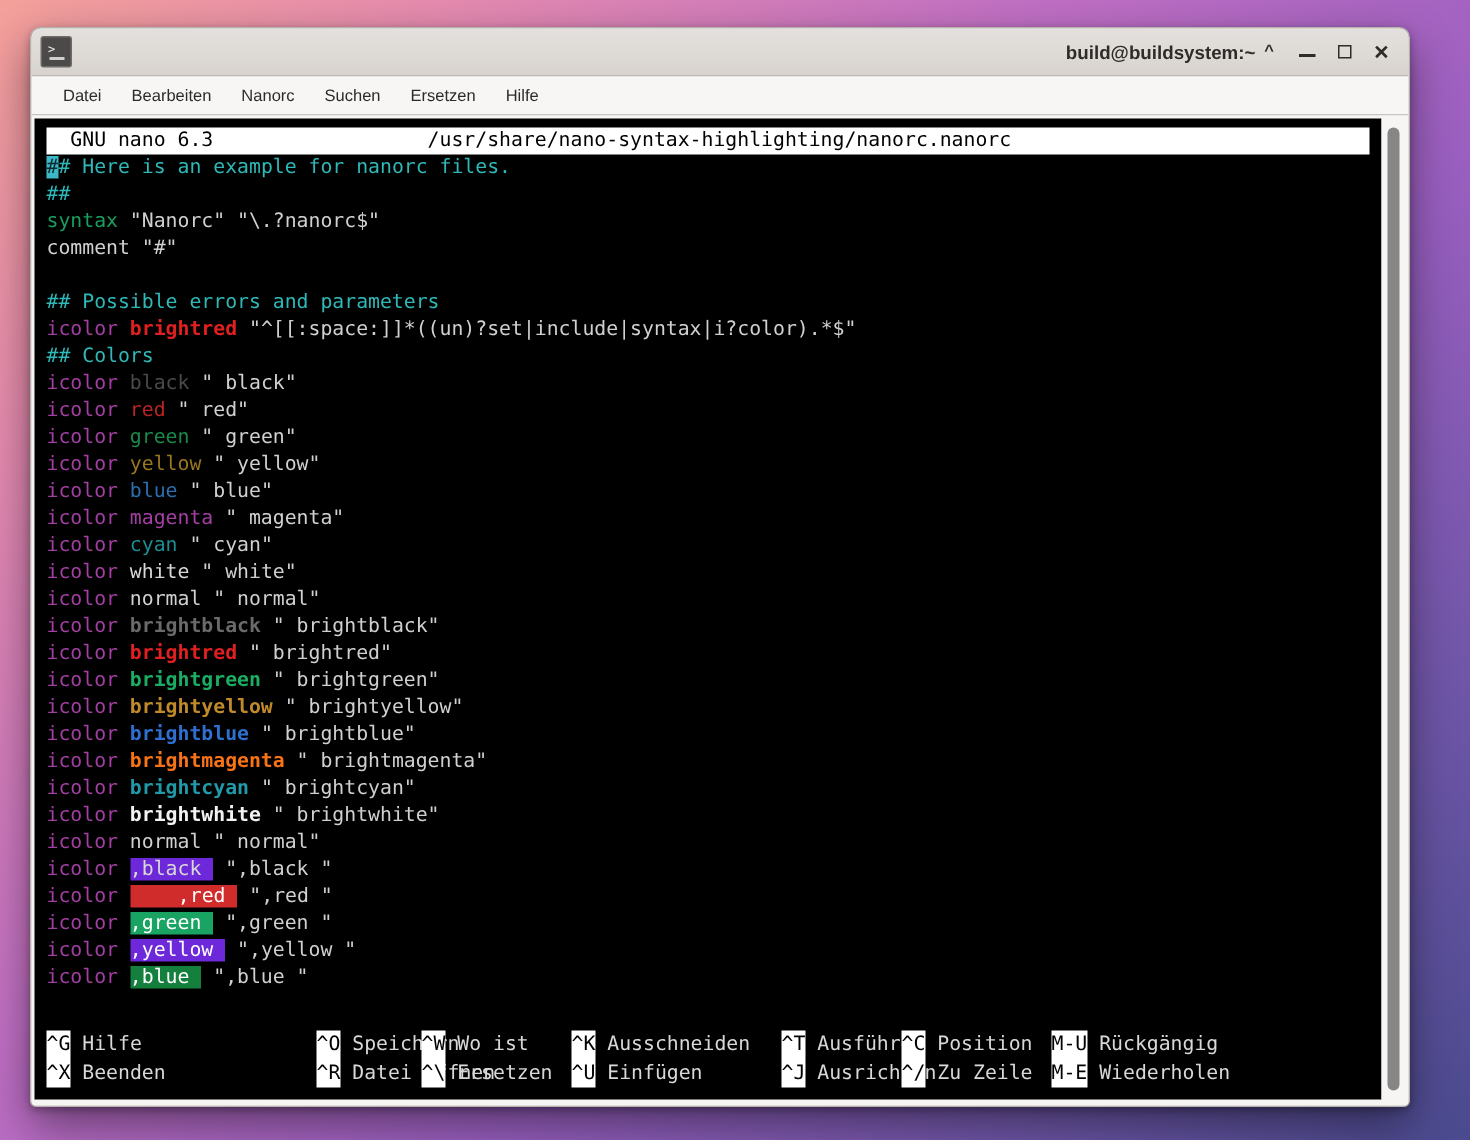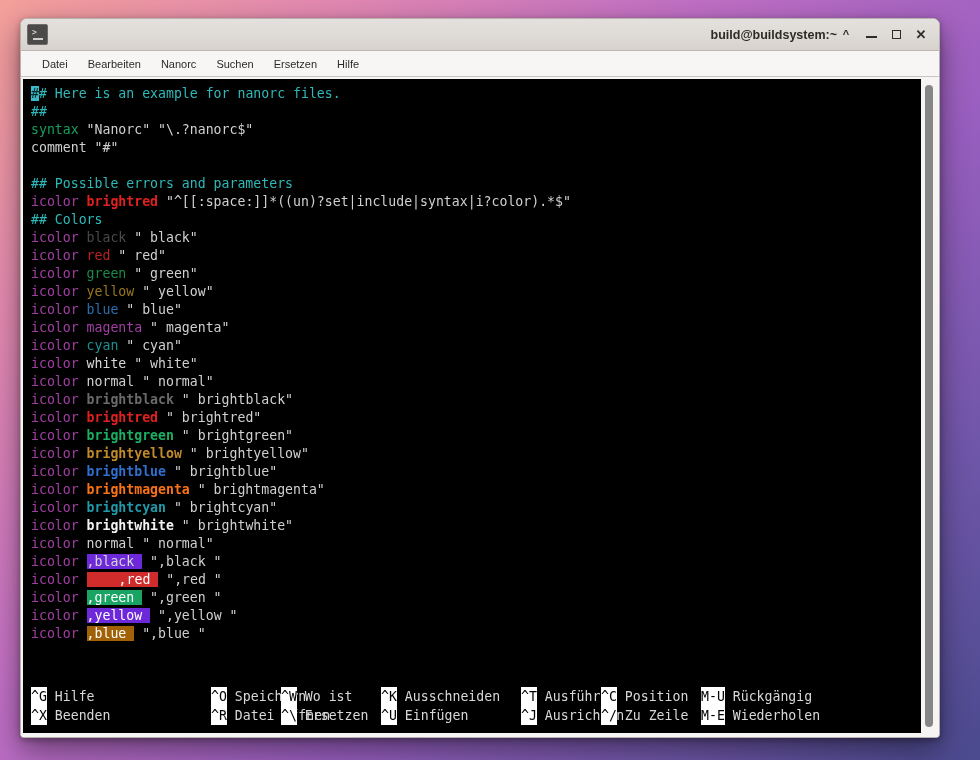--- a/index.html
+++ b/index.html
@@ -179,21 +179,21 @@
   .c-bgreen    { color: #1bae63; font-weight: bold; }
   .c-byellow   { color: #c08a2a; font-weight: bold; }
   .c-bblue     { color: #2f6fd0; font-weight: bold; }
   .c-bmagenta  { color: #f97316; font-weight: bold; }
   .c-bcyan     { color: #2099a8; font-weight: bold; }
   .c-bwhite    { color: #f2f2f2; font-weight: bold; }
   .bg-black    { background: #6d28d9; color: #d8d8d8; }
   .bg-red      { background: #d02c2c; color: #ffffff; padding-left: 32px; }
   .bg-green    { background: #1aa464; color: #ffffff; }
   .bg-yellow   { background: #6d28d9; color: #ffffff; }
-  .bg-blue     { background: #a16207; color: #ffffff; }
+  .bg-blue     { background: #15803d; color: #ffffff; }
   .cursor      { background: #3db8c8; color: #0a2a2e; }
 
   
   #nano-help {
     position: absolute;
     left: 8px; right: 8px;
     bottom: 8px;
     font-family: "DejaVu Sans Mono", monospace;
     font-size: 13.2px;
     line-height: 19px;
@@ -235,20 +235,21 @@
     <div class="menu-item">Bearbeiten</div>
     <div class="menu-item">Nanorc</div>
     <div class="menu-item">Suchen</div>
     <div class="menu-item">Ersetzen</div>
     <div class="menu-item">Hilfe</div>
   </div>
 
   <div id="term-wrap">
     <div id="terminal">
 
+      <div id="nano-titlebar">  GNU nano 6.3                  /usr/share/nano-syntax-highlighting/nanorc.nanorc</div>
 
       <div id="editor"><div class="ln"><span class="cursor">#</span><span class="t-comment"># Here is an example for nanorc files.</span></div><div class="ln"><span class="t-comment">##</span></div><div class="ln"><span class="t-kw-green">syntax</span><span class="t-str"> "Nanorc" "\.?nanorc$"</span></div><div class="ln"><span class="t-def">comment "#"</span></div><div class="ln">&nbsp;</div><div class="ln"><span class="t-comment">## Possible errors and parameters</span></div><div class="ln"><span class="t-key">icolor </span><span class="c-bred">brightred</span><span class="t-str"> "^[[:space:]]*((un)?set|include|syntax|i?color).*$"</span></div><div class="ln"><span class="t-comment">## Colors</span></div><div class="ln"><span class="t-key">icolor </span><span class="c-black">black</span><span class="t-str"> " black"</span></div><div class="ln"><span class="t-key">icolor </span><span class="c-red">red</span><span class="t-str"> " red"</span></div><div class="ln"><span class="t-key">icolor </span><span class="c-green">green</span><span class="t-str"> " green"</span></div><div class="ln"><span class="t-key">icolor </span><span class="c-yellow">yellow</span><span class="t-str"> " yellow"</span></div><div class="ln"><span class="t-key">icolor </span><span class="c-blue">blue</span><span class="t-str"> " blue"</span></div><div class="ln"><span class="t-key">icolor </span><span class="c-magenta">magenta</span><span class="t-str"> " magenta"</span></div><div class="ln"><span class="t-key">icolor </span><span class="c-cyan">cyan</span><span class="t-str"> " cyan"</span></div><div class="ln"><span class="t-key">icolor </span><span class="c-white">white</span><span class="t-str"> " white"</span></div><div class="ln"><span class="t-key">icolor </span><span class="c-normal">normal</span><span class="t-str"> " normal"</span></div><div class="ln"><span class="t-key">icolor </span><span class="c-bblack">brightblack</span><span class="t-str"> " brightblack"</span></div><div class="ln"><span class="t-key">icolor </span><span class="c-bred">brightred</span><span class="t-str"> " brightred"</span></div><div class="ln"><span class="t-key">icolor </span><span class="c-bgreen">brightgreen</span><span class="t-str"> " brightgreen"</span></div><div class="ln"><span class="t-key">icolor </span><span class="c-byellow">brightyellow</span><span class="t-str"> " brightyellow"</span></div><div class="ln"><span class="t-key">icolor </span><span class="c-bblue">brightblue</span><span class="t-str"> " brightblue"</span></div><div class="ln"><span class="t-key">icolor </span><span class="c-bmagenta">brightmagenta</span><span class="t-str"> " brightmagenta"</span></div><div class="ln"><span class="t-key">icolor </span><span class="c-bcyan">brightcyan</span><span class="t-str"> " brightcyan"</span></div><div class="ln"><span class="t-key">icolor </span><span class="c-bwhite">brightwhite</span><span class="t-str"> " brightwhite"</span></div><div class="ln"><span class="t-key">icolor </span><span class="c-normal">normal</span><span class="t-str"> " normal"</span></div><div class="ln"><span class="t-key">icolor </span><span class="bg-black">,black&nbsp;</span><span class="t-str"> ",black "</span></div><div class="ln"><span class="t-key">icolor </span><span class="bg-red">,red&nbsp;</span><span class="t-str"> ",red "</span></div><div class="ln"><span class="t-key">icolor </span><span class="bg-green">,green&nbsp;</span><span class="t-str"> ",green "</span></div><div class="ln"><span class="t-key">icolor </span><span class="bg-yellow">,yellow&nbsp;</span><span class="t-str"> ",yellow "</span></div><div class="ln"><span class="t-key">icolor </span><span class="bg-blue">,blue&nbsp;</span><span class="t-str"> ",blue "</span></div></div>
 
       <div id="nano-help">
         <div class="help-row" id="help-row-1" style="position: relative; height: 19px;"><div class="help-cell" style="position: absolute; left: 0px;"><span class="kk">^G</span><span class="kl"> Hilfe</span></div><div class="help-cell" style="position: absolute; left: 180px;"><span class="kk">^O</span><span class="kl"> Speichern</span></div><div class="help-cell" style="position: absolute; left: 250px;"><span class="kk">^W</span><span class="kl"> Wo ist</span></div><div class="help-cell" style="position: absolute; left: 350px;"><span class="kk">^K</span><span class="kl"> Ausschneiden</span></div><div class="help-cell" style="position: absolute; left: 490px;"><span class="kk">^T</span><span class="kl"> Ausführen</span></div><div class="help-cell" style="position: absolute; left: 570px;"><span class="kk">^C</span><span class="kl"> Position</span></div><div class="help-cell" style="position: absolute; left: 670px;"><span class="kk">M-U</span><span class="kl"> Rückgängig</span></div></div>
         <div class="help-row" id="help-row-2" style="position: relative; height: 19px;"><div class="help-cell" style="position: absolute; left: 0px;"><span class="kk">^X</span><span class="kl"> Beenden</span></div><div class="help-cell" style="position: absolute; left: 180px;"><span class="kk">^R</span><span class="kl"> Datei öffnen</span></div><div class="help-cell" style="position: absolute; left: 250px;"><span class="kk">^\</span><span class="kl"> Ersetzen</span></div><div class="help-cell" style="position: absolute; left: 350px;"><span class="kk">^U</span><span class="kl"> Einfügen</span></div><div class="help-cell" style="position: absolute; left: 490px;"><span class="kk">^J</span><span class="kl"> Ausrichten</span></div><div class="help-cell" style="position: absolute; left: 570px;"><span class="kk">^/</span><span class="kl"> Zu Zeile</span></div><div class="help-cell" style="position: absolute; left: 670px;"><span class="kk">M-E</span><span class="kl"> Wiederholen</span></div></div>
       </div>
     </div>
 
     <div id="scrollbar">

